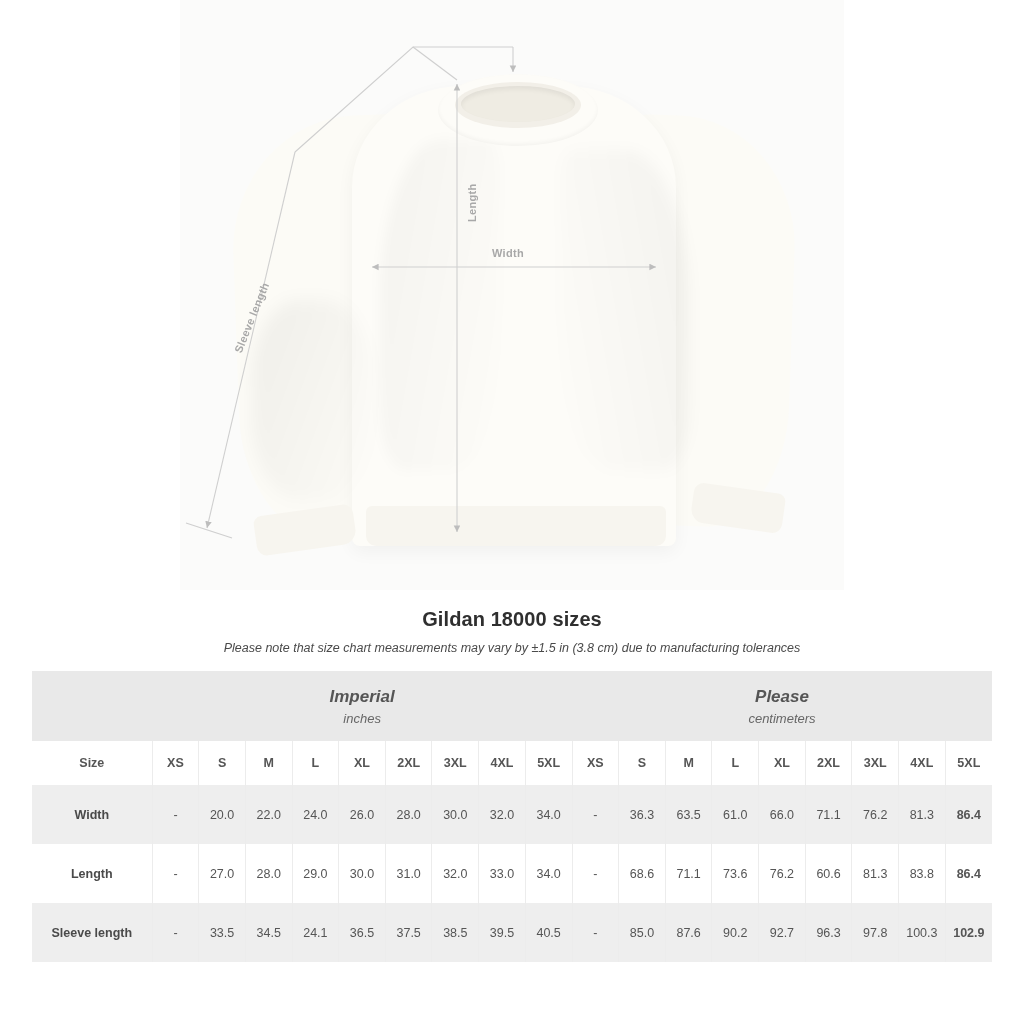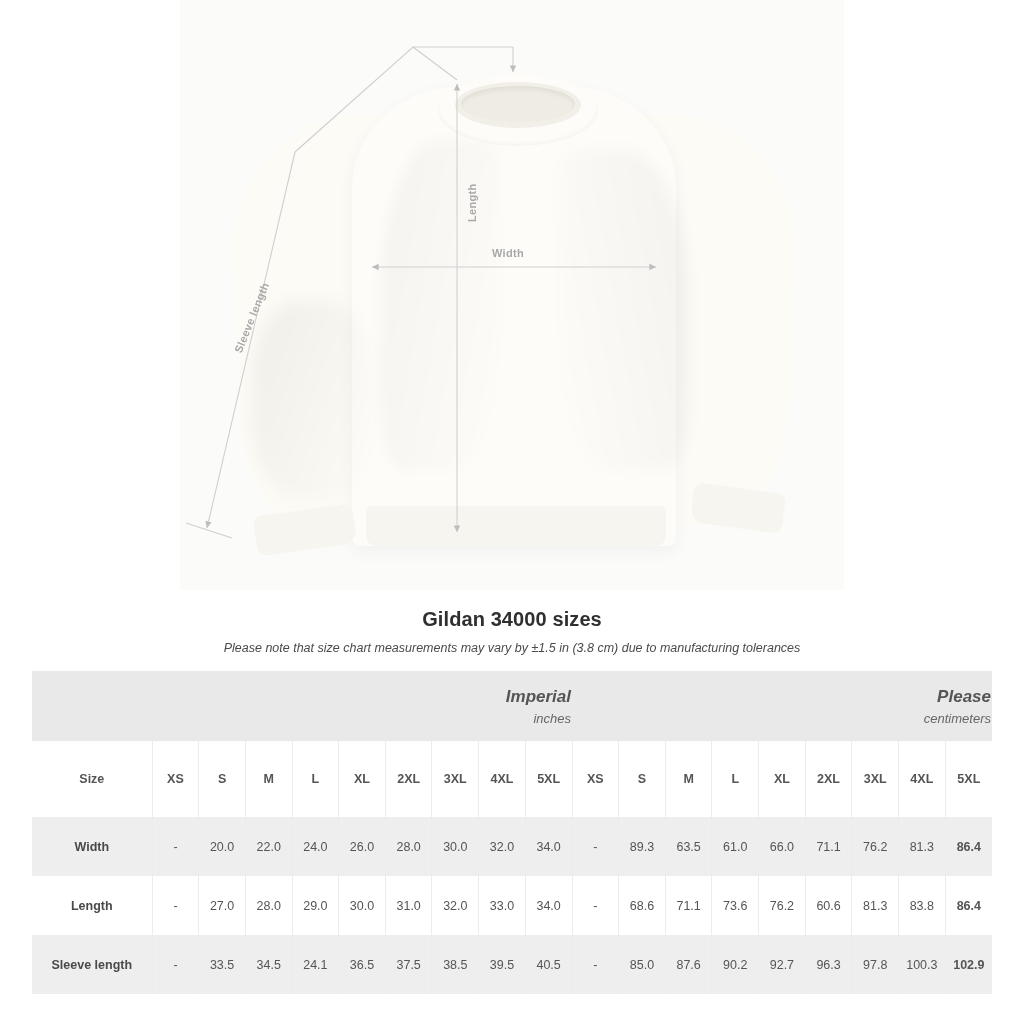--- a/index.html
+++ b/index.html
@@ -151,37 +151,37 @@
     color: #4a4a4a;
   }
 
   
   .table-wrap { padding: 0 32px; margin-top: 16px; }
   table { border-collapse: collapse; width: 960px; table-layout: fixed; }
   .grp-head td {
     background: #e9e9e9;
     height: 70px;
     vertical-align: middle;
-    text-align: right;
+    text-align: center;
   }
   .grp-title {
     font-size: 17px;
     font-weight: bold;
     font-style: italic;
     color: #555555;
   }
   .grp-sub {
     font-size: 13px;
     font-style: italic;
     color: #666666;
     margin-top: 4px;
   }
   .hdr-row td {
     background: #ffffff;
-    height: 76px;
+    height: 44px;
     text-align: center;
     font-size: 12.5px;
     font-weight: bold;
     color: #555555;
     border-right: 1px solid #ececec;
   }
   .hdr-row td:last-child { border-right: none; }
   .hdr-row td.rowlabel { font-size: 12.5px; }
 
   tbody tr td {
@@ -244,21 +244,21 @@
     <line x1="295" y1="152" x2="207" y2="528" stroke="#cfcfcf" stroke-width="1.1" marker-end="url(#ar)"></line>
     <line x1="186" y1="523" x2="232" y2="538" stroke="#cfcfcf" stroke-width="1.1"></line>
   </svg>
 
   <div class="m-label vertical" style="left:466px; top:222px;">Length</div>
   <div class="m-label" style="left:492px; top:247px;">Width</div>
   <div class="m-label diag" style="left:232px; top:350px;">Sleeve length</div>
 </div>
 
 <div class="title-block">
-  <div class="chart-title">Gildan 34000 sizes</div>
+  <div class="chart-title">Gildan 18000 sizes</div>
   <div class="chart-note">Please note that size chart measurements may vary by ±1.5 in (3.8 cm) due to manufacturing tolerances</div>
 </div>
 
 <div class="table-wrap">
   <table>
     <colgroup>
       <col class="label-col">
       <col class="data-col">
         <col class="data-col">
         <col class="data-col">
@@ -318,21 +318,21 @@
         <td>-</td>
         <td>20.0</td>
         <td>22.0</td>
         <td>24.0</td>
         <td>26.0</td>
         <td>28.0</td>
         <td>30.0</td>
         <td>32.0</td>
         <td>34.0</td>
         <td>-</td>
-        <td>89.3</td>
+        <td>36.3</td>
         <td>63.5</td>
         <td>61.0</td>
         <td>66.0</td>
         <td>71.1</td>
         <td>76.2</td>
         <td>81.3</td>
         <td>86.4</td>
       </tr>
       <tr class="plain">
         <td class="rowlabel">Length</td>

